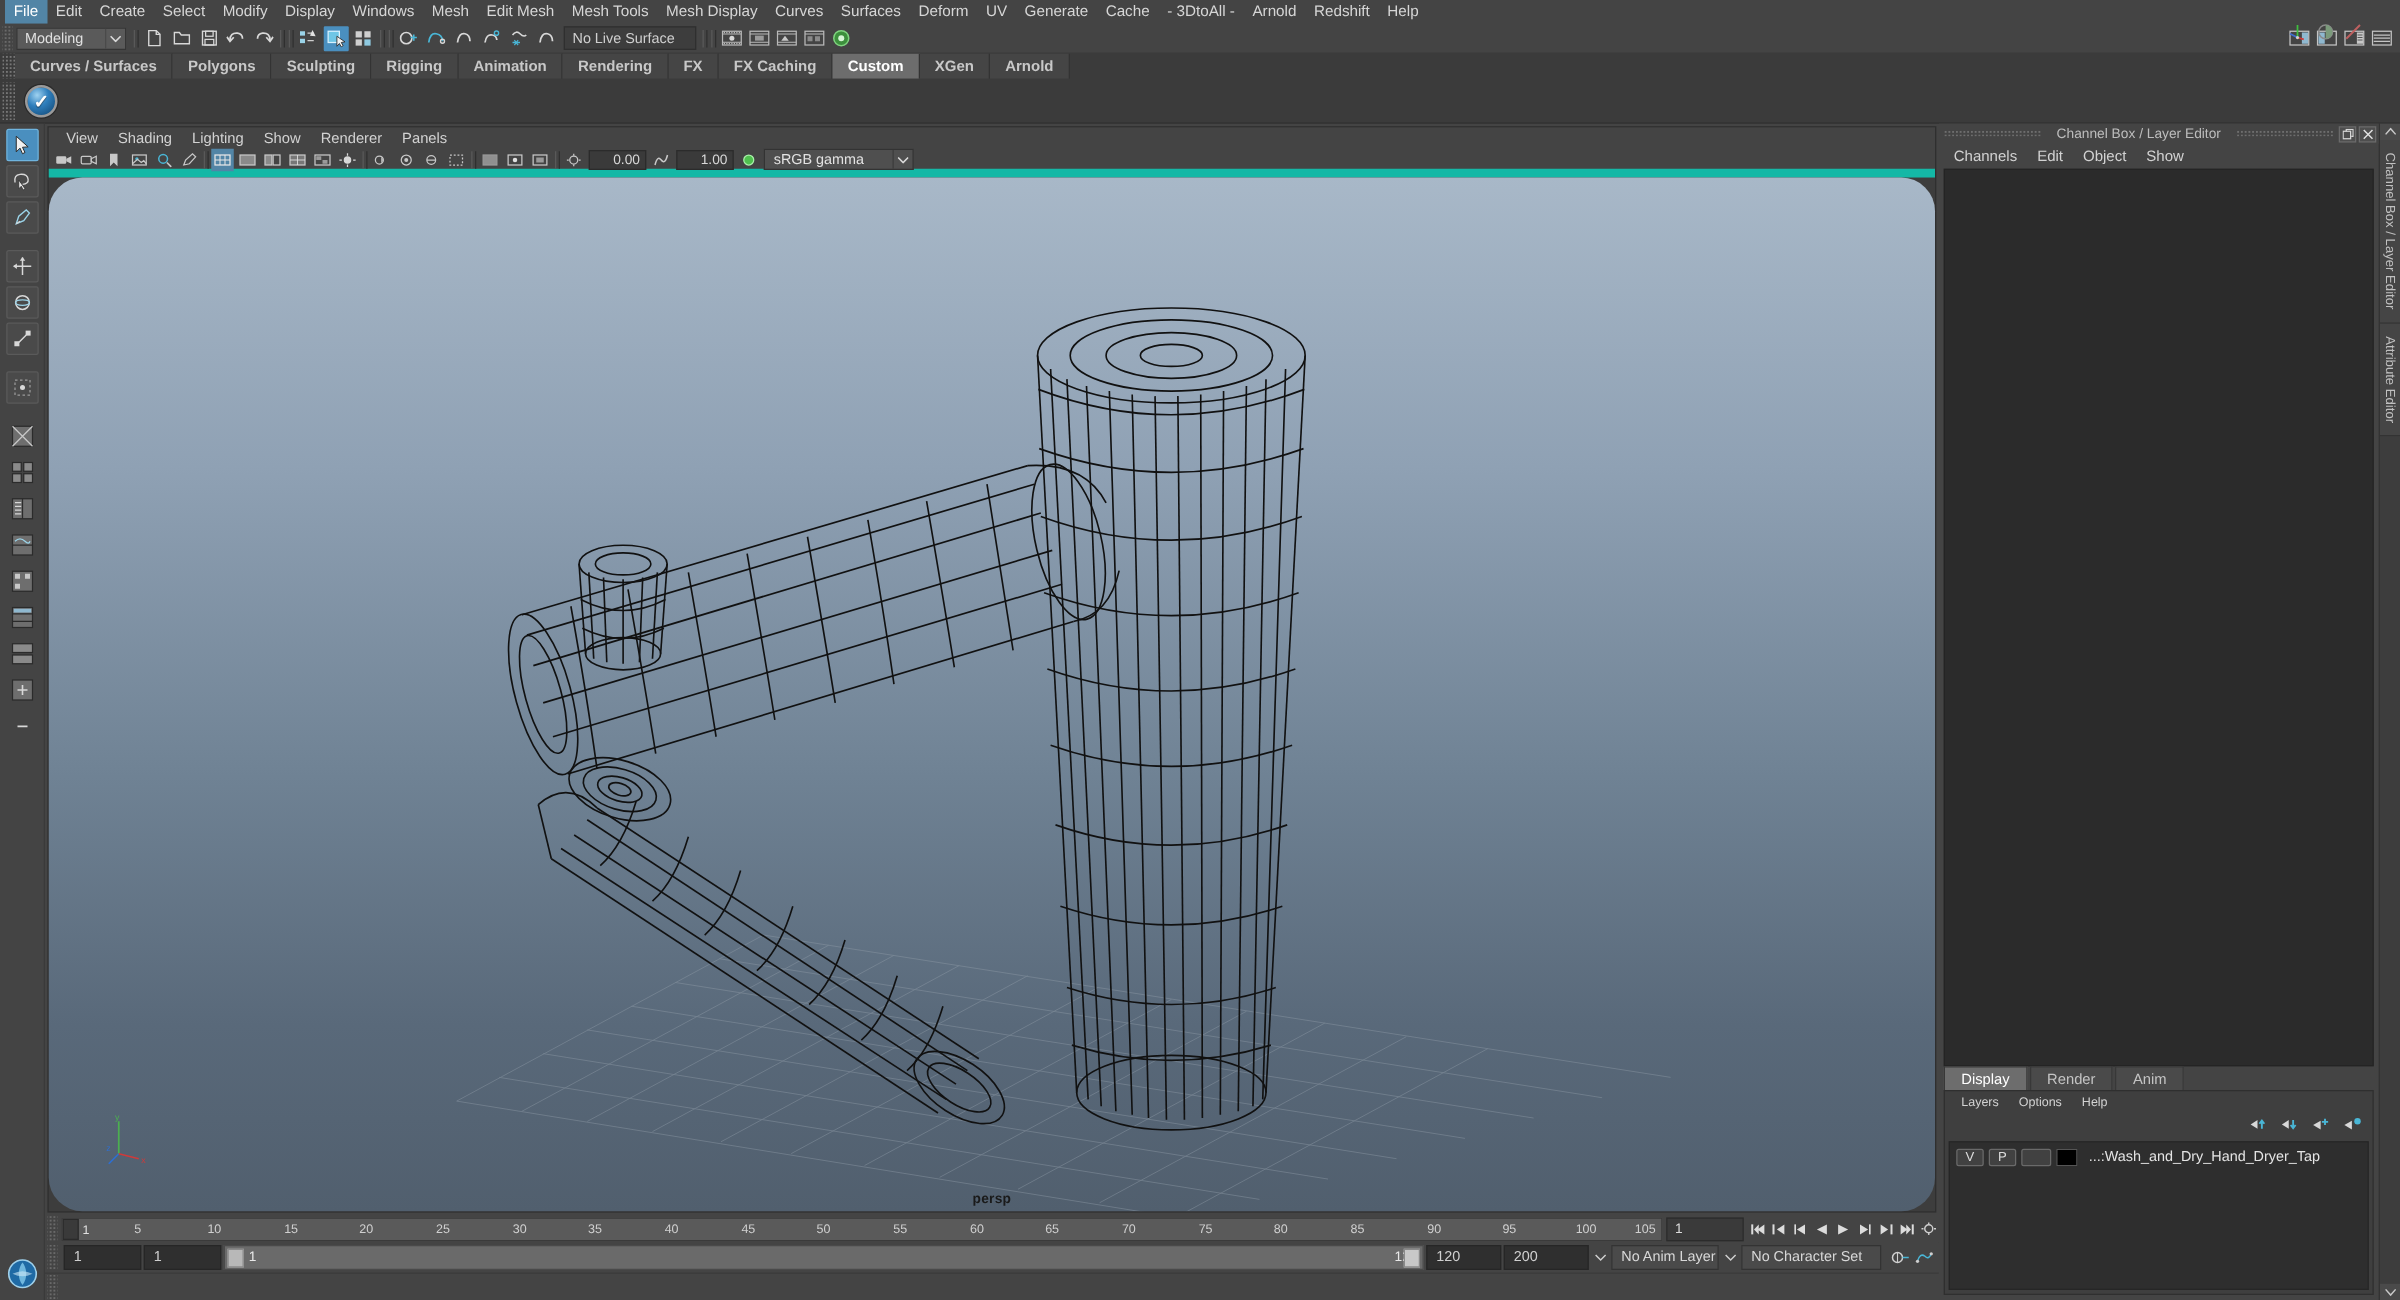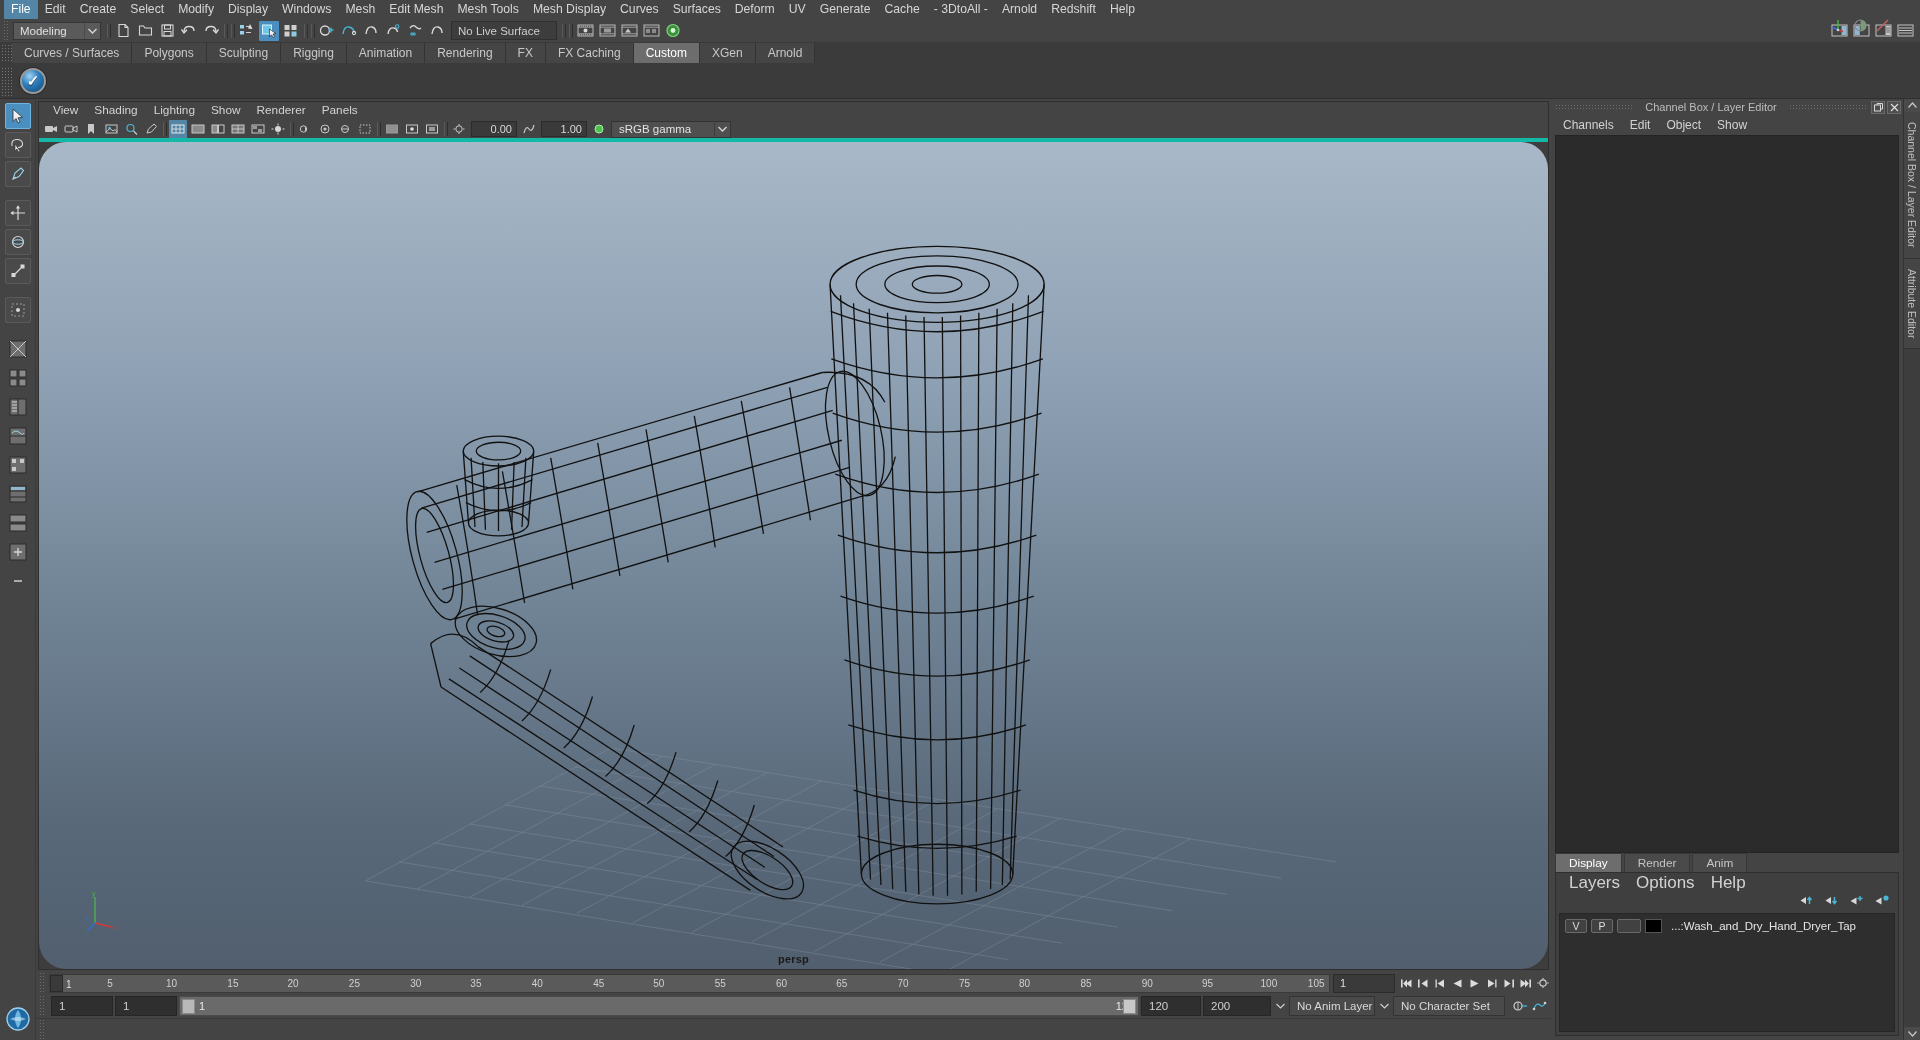--- a/index.html
+++ b/index.html
@@ -82,21 +82,21 @@
   
   .shelf-tabs {
     height: 20px; background: #3b3b3b; display: flex; align-items: stretch; flex: none;
     font-size: 12px; padding-left: 2px;
   }
   .shelf-grip { width:10px; flex:none;
     background-image: radial-gradient(#777 1px, transparent 1px);
     background-size: 3px 3px; background-position: 2px 4px; }
   .shelf-tab {
     padding: 0 12px; display: flex; align-items: center; color: #c8c8c8;
-    background: #454545; border-right: 1px solid #333; white-space: nowrap;
+    background: #454545; border-right: 1px solid #333; white-space: nowrap; font-weight: bold;
   }
   .shelf-tab.active { background: #6d6d6d; color: #ffffff; }
   .shelf-tab:first-child { border-left: 1px solid #333; }
 
   
   .shelf-row {
     height: 36px; background: #3b3b3b; display: flex; align-items: center; flex: none;
     border-bottom: 1px solid #2e2e2e; padding-left: 2px;
   }
   .shelf-grip2 { width:10px; height:30px; flex:none;
@@ -146,21 +146,21 @@
     flex: 1; display: flex; flex-direction: column; min-height: 0;
     border: 1px solid #2f2f2f; margin: 2px; background: #3d3d3d;
   }
   .vp-menubar {
     height: 18px; background: #444444; display: flex; align-items: center;
     font-size: 11.8px; color: #d2d2d2; flex: none; padding-left: 6px;
   }
   .vp-menubar .mi { padding: 0 8px; line-height:1; }
   .vp-toolbar {
     height: 22px; background: #444444; display: flex; align-items: center; flex: none;
-    border-bottom: 4px solid #14b8a6; padding-left: 2px;
+    border-bottom: 7px solid #14b8a6; padding-left: 2px;
   }
   .vp-btn { width: 18px; height: 18px; display:flex; align-items:center; justify-content:center;
     margin: 0 1px; flex:none; }
   .vp-btn.on { background:#5285a6; }
   .vp-num {
     height: 16px; width: 46px; background: #3a3a3a; border: 1px solid #2b2b2b; color: #d8d8d8;
     font-size: 11px; display: flex; align-items: center; justify-content: flex-end;
     padding-right: 4px; margin: 0 2px; flex:none;
   }
   .vp-gamma {
@@ -265,21 +265,21 @@
   .rp-icons { position: absolute; right: 30px; top: 18px; display: flex; gap: 7px; }
   .channelbox-area { flex: 1; background: #2b2b2b; margin: 0 4px; min-height: 0;
      border: 1px solid #242424; }
   .layer-section { flex: none; display: flex; flex-direction: column; }
   .le-tabs { height: 19px; display: flex; align-items: stretch; font-size: 11.8px; padding-left: 4px; }
   .le-tab { padding: 0 13px; display: flex; align-items: center; background: #4a4a4a;
     color: #c4c4c4; border: 1px solid #383838; border-bottom: none; margin-right: 2px; }
   .le-tab.active { background: #6d6d6d; color: #ffffff; }
   .le-box { margin: 0 4px 4px 4px; border: 1px solid #2f2f2f; background: #3f3f3f;
     display: flex; flex-direction: column; height: 164px; }
-  .le-menubar { height: 19px; display: flex; align-items: center; font-size: 17px;
+  .le-menubar { height: 19px; display: flex; align-items: center; font-size: 10px;
     color: #d2d2d2; padding-left: 5px; flex: none; }
   .le-menubar .mi { padding: 0 8px; }
   .le-toolrow { height: 19px; display: flex; align-items: center; justify-content: flex-end;
     padding-right: 8px; gap: 9px; flex: none; }
   .le-list { flex: 1; background: #2e2e2e; border: 1px solid #262626; margin: 2px 3px 3px 3px;
     padding-top: 3px; overflow: hidden; }
   .le-row { height: 17px; display: flex; align-items: center; padding-left: 5px; gap: 4px; }
   .le-chip {
     width: 22px; height: 14px; border: 1px solid #6a6a6a; background: #414141;
     font-size: 10.5px; color: #dcdcdc; display: flex; align-items: center; justify-content: center;

